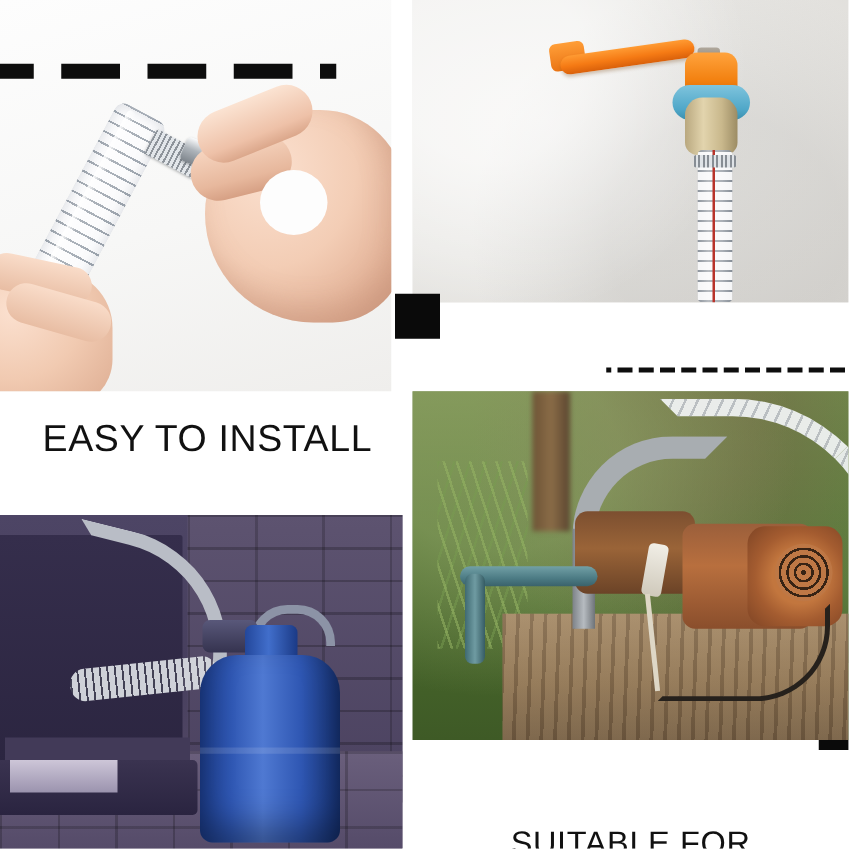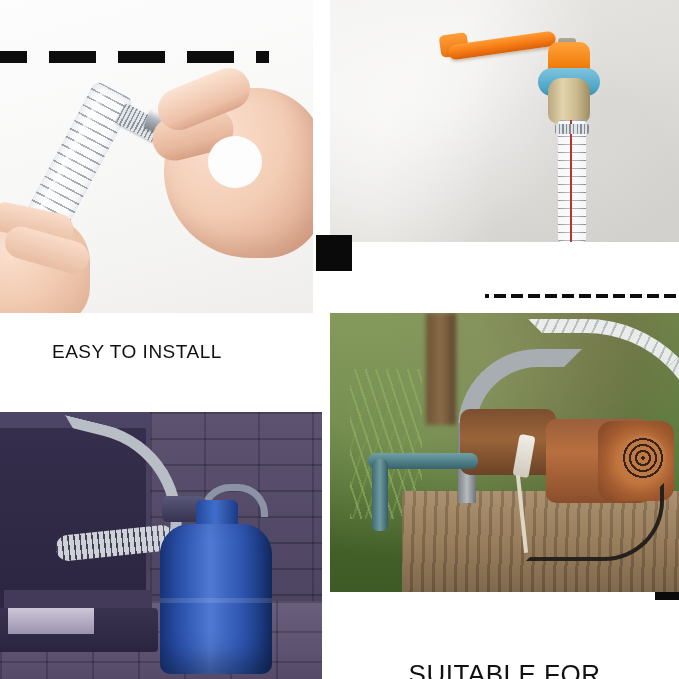--- a/index.html
+++ b/index.html
@@ -40,23 +40,23 @@
 
   
   .caption {
     position: absolute;
     color: #111111;
     font-weight: 400;
     letter-spacing: 0.5px;
     white-space: pre;
   }
   .caption-left {
-    left: 52px;
+    left: 34px;
     top: 334px;
-    font-size: 19px;
+    font-size: 30px;
     line-height: 36px;
   }
   .caption-right {
     left: 330px;
     width: 349px;
     top: 602px;
     text-align: center;
     font-size: 26px;
     line-height: 29px;
   }

